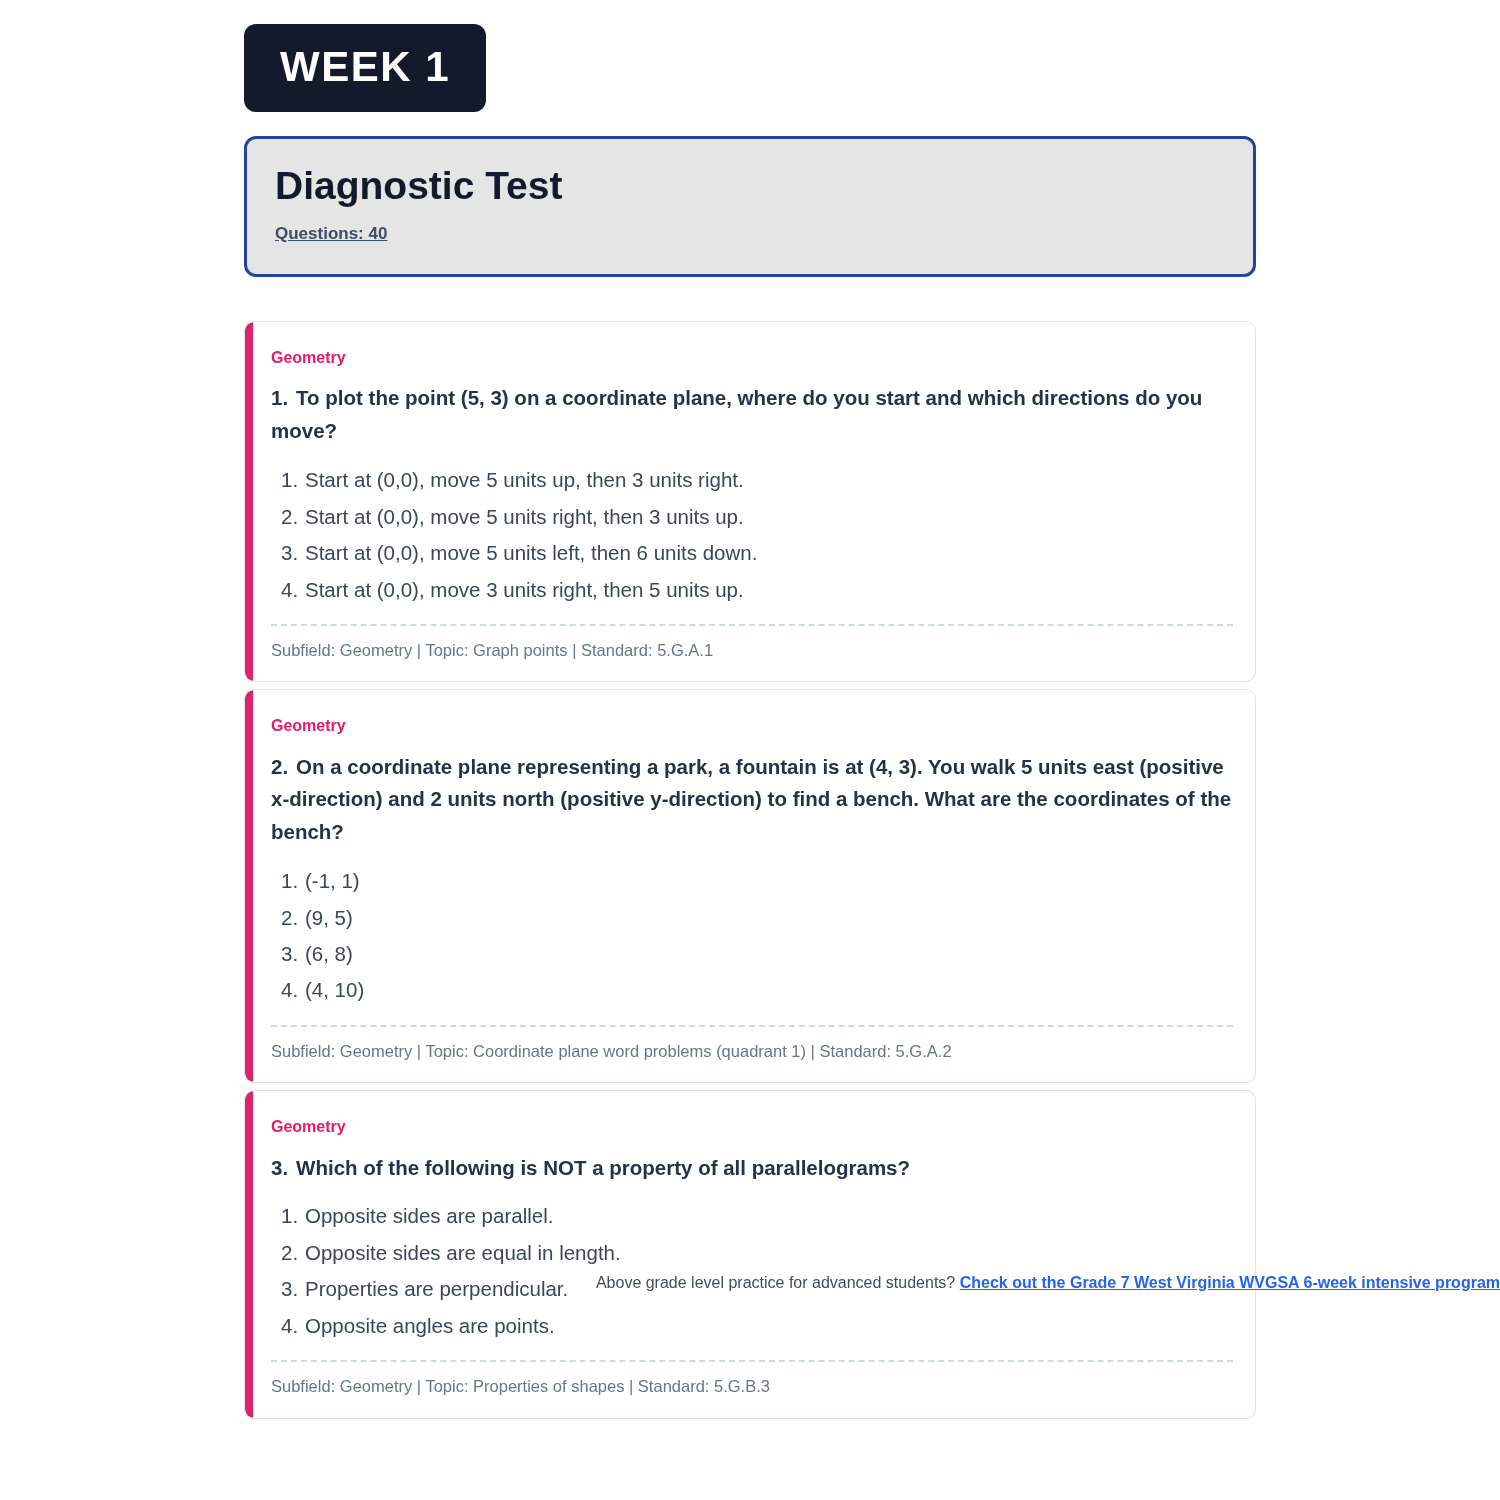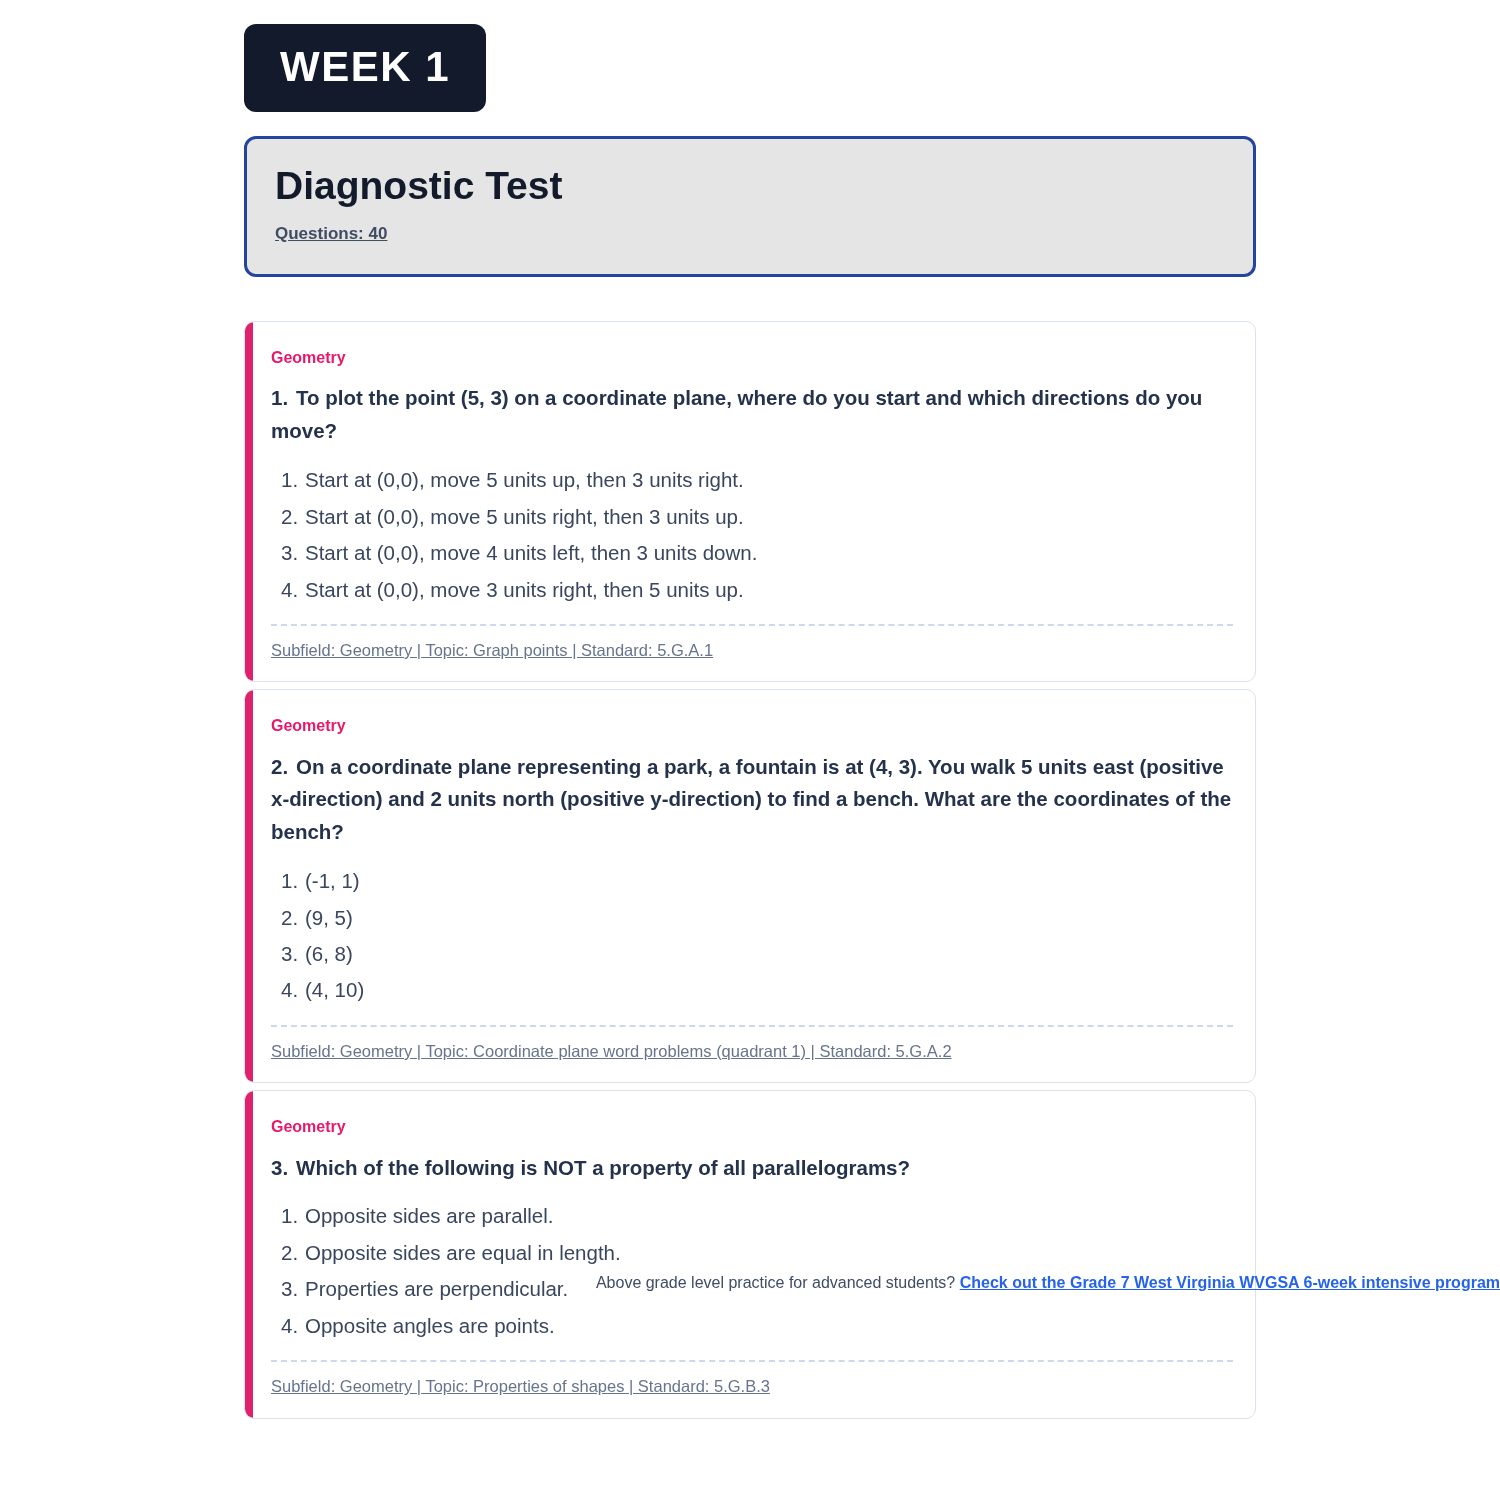--- a/index.html
+++ b/index.html
@@ -110,21 +110,20 @@
   .q-divider {
     border-top: 2px dashed #ccd9ec;
     margin: 0 0 14px 0;
     height: 0;
   }
 
   .q-metadata {
     font-size: 16.5px;
     color: #67748c;
     line-height: 1.3;
-    text-decoration: underline;
   }
 
   
   .footer {
     position: absolute;
     left: 0; right: 0;
     bottom: 24px;
     text-align: right;
     font-size: 16px;
     color: #3f4c63;
@@ -157,21 +156,21 @@
           <li>
             <span class="opt-num">1.</span>
             <span>Start at (0,0), move 5 units up, then 3 units right.</span>
           </li>
           <li>
             <span class="opt-num">2.</span>
             <span>Start at (0,0), move 5 units right, then 3 units up.</span>
           </li>
           <li>
             <span class="opt-num">3.</span>
-            <span>Start at (0,0), move 4 units left, then 3 units down.</span>
+            <span>Start at (0,0), move 5 units left, then 6 units down.</span>
           </li>
           <li>
             <span class="opt-num">4.</span>
             <span>Start at (0,0), move 3 units right, then 5 units up.</span>
           </li>
         </ul>
         <div class="q-divider"></div>
         <div class="q-metadata">Subfield: Geometry | Topic: Graph points | Standard: 5.G.A.1</div>
       </div>
       <div class="q-card">

